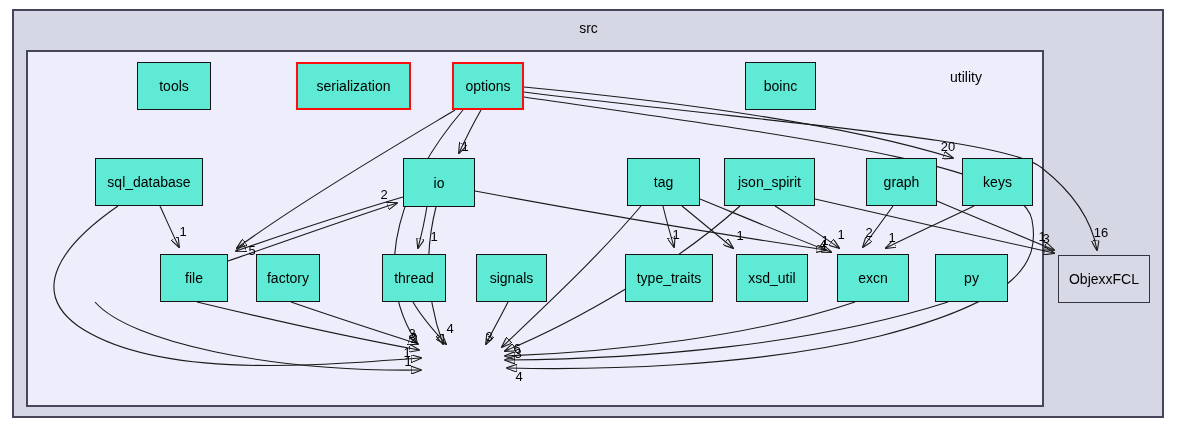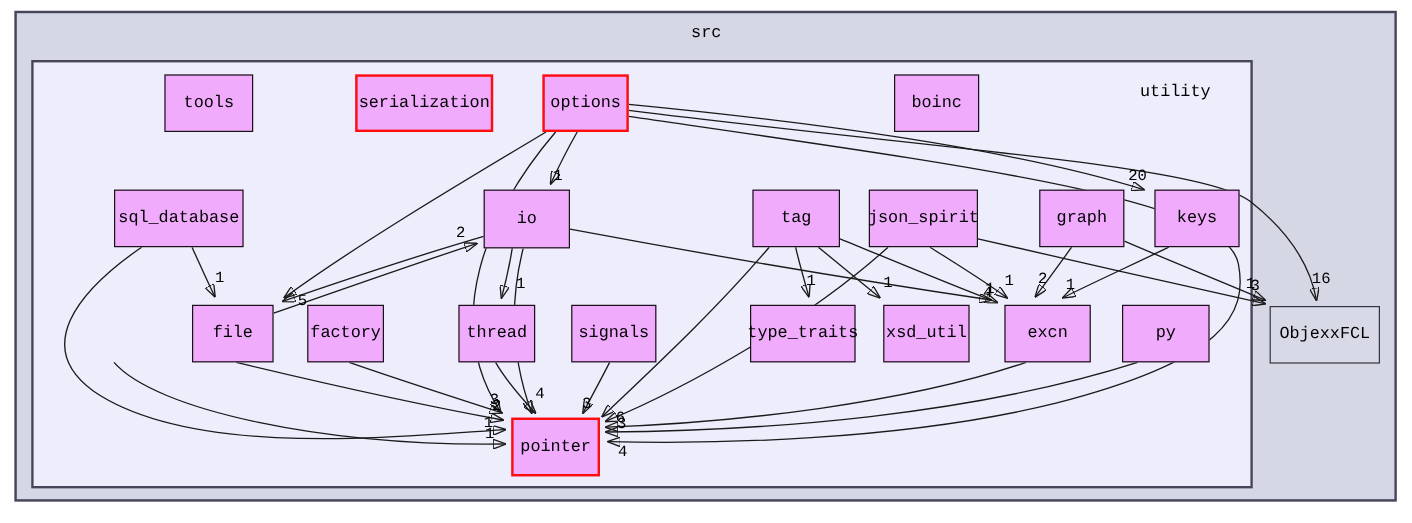--- a/index.html
+++ b/index.html
@@ -1,39 +1,39 @@
 <!DOCTYPE html>
 <html><head>
 <meta charset="utf-8">
 <style>
   html,body{margin:0;padding:0;background:#ffffff;}
   .canvas{
     position:relative;width:1177px;height:436px;background:#ffffff;
-    font-family:Liberation Mono, monospace;
+    font-family:Liberation Sans, sans-serif;
     overflow:hidden;
   }
   .cluster-src{
     position:absolute;left:12px;top:9px;width:1152px;height:409px;
     background:#d6d7e5;border:2px solid #46465a;box-sizing:border-box;
   }
   .cluster-utility{
     position:absolute;left:26px;top:50px;width:1018px;height:357px;
     background:#ededfb;border:2px solid #46465a;box-sizing:border-box;
   }
   .cluster-label-src{
     position:absolute;left:0;right:0;top:20px;text-align:center;
     font-size:14px;color:#000;
   }
   .cluster-label-utility{
     position:absolute;left:950px;top:69px;font-size:14px;color:#000;
   }
   svg.edges{position:absolute;left:0;top:0;pointer-events:none;}
   svg.edges path{fill:none;stroke:#1a1a1a;stroke-width:1.1px;}
   .node{
-    position:absolute;background:#f0abfc;border:1px solid #141414;
+    position:absolute;background:#5eead4;border:1px solid #141414;
     box-sizing:border-box;display:flex;align-items:center;justify-content:center;
     font-size:14px;color:#000;cursor:pointer;
   }
   .node.red{border:2px solid #fe0d0d;}
   .node.external{background:#d8d9e6;border:1px solid #33333f;justify-content:center;}
   .edge-label{
     position:absolute;transform:translate(-50%,-55%);
     font-size:13px;color:#000;line-height:1;pointer-events:none;
   }
 </style>
@@ -138,23 +138,20 @@
   <div class="node" style="left:837px;top:254px;width:72px;height:48px">
       <span>excn</span>
     </div>
   <div class="node" style="left:935px;top:254px;width:73px;height:48px">
       <span>py</span>
     </div>
   <div class="node external" style="left:1058px;top:255px;width:92px;height:48px">
       <span>ObjexxFCL</span>
     </div>
 
-  <div class="node red" style="left:426px;top:348px;width:74px;height:49px">
-      <span>pointer</span>
-    </div>
 
   <div id="edge-labels">
       <span class="edge-label" style="left: 465px; top: 147px;">1</span>
       <span class="edge-label" style="left: 384px; top: 195px;">2</span>
       <span class="edge-label" style="left: 252px; top: 251px;">5</span>
       <span class="edge-label" style="left: 183px; top: 232px;">1</span>
       <span class="edge-label" style="left: 434px; top: 237px;">1</span>
       <span class="edge-label" style="left: 676px; top: 235px;">1</span>
       <span class="edge-label" style="left: 740px; top: 236px;">1</span>
       <span class="edge-label" style="left: 823px; top: 245px;">4</span>

